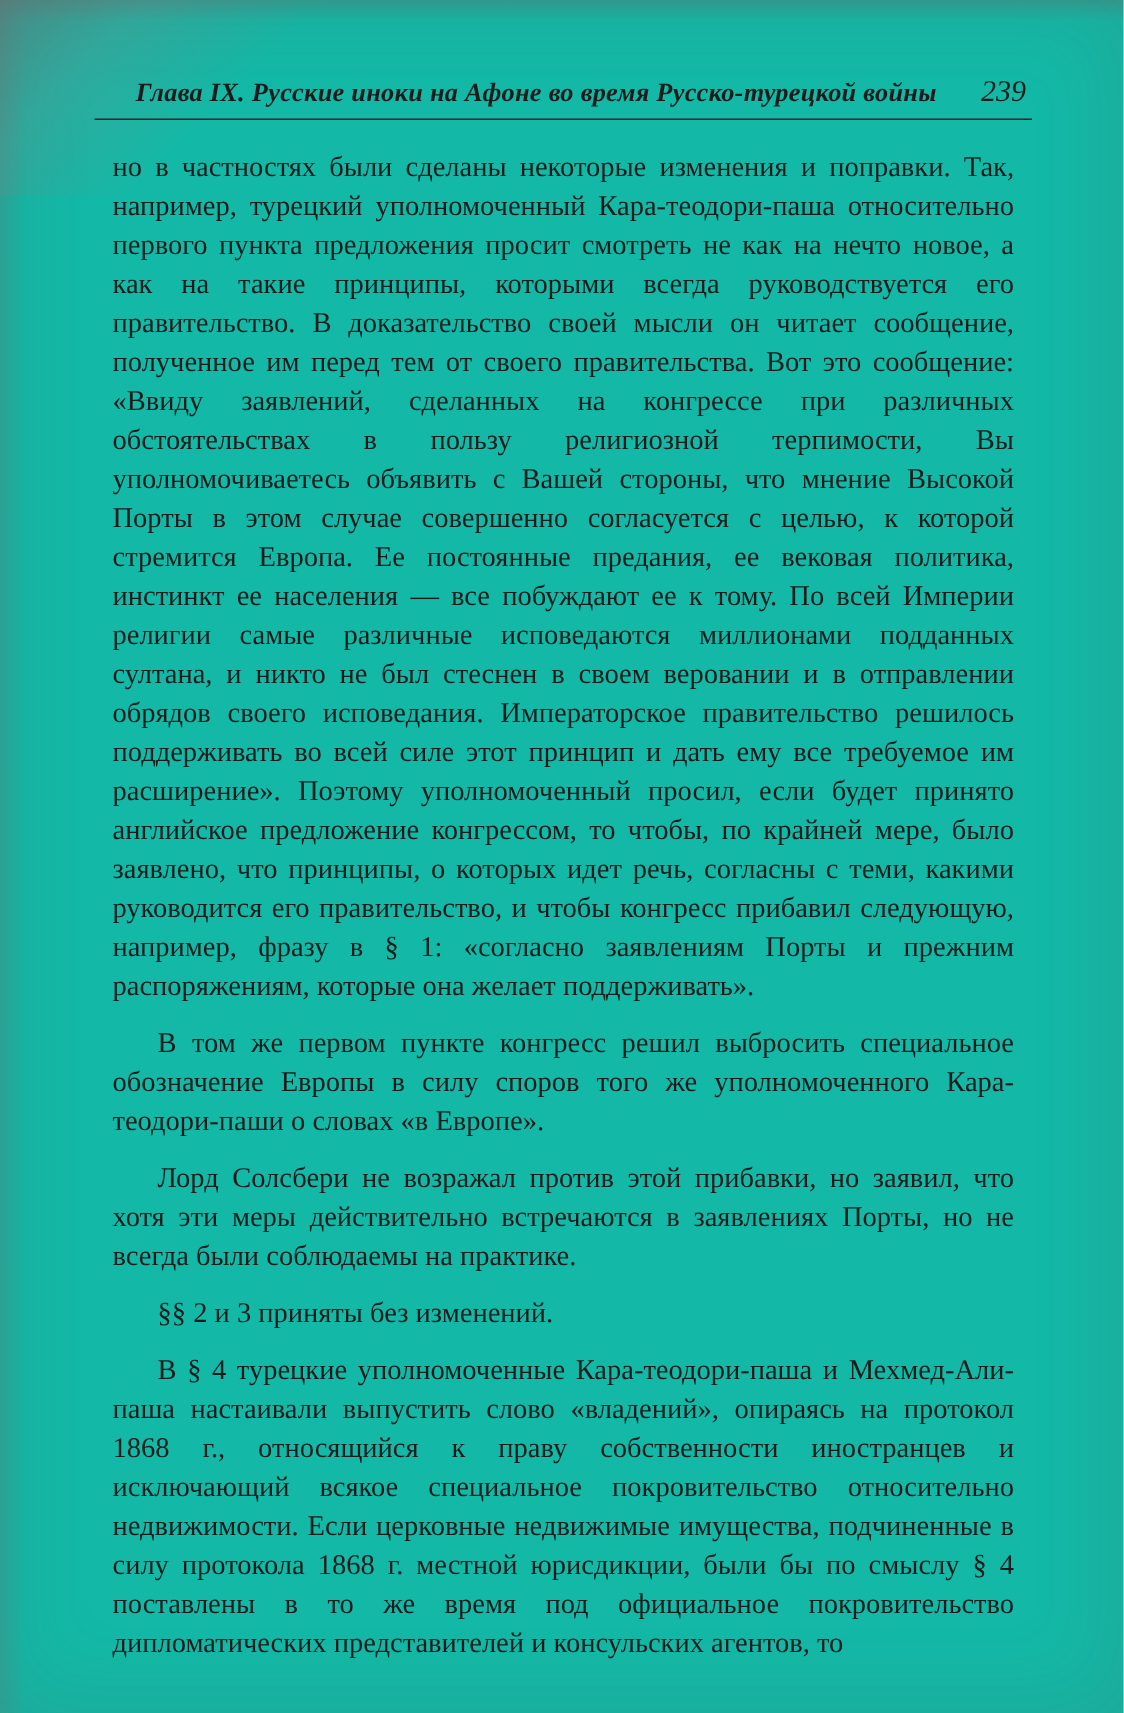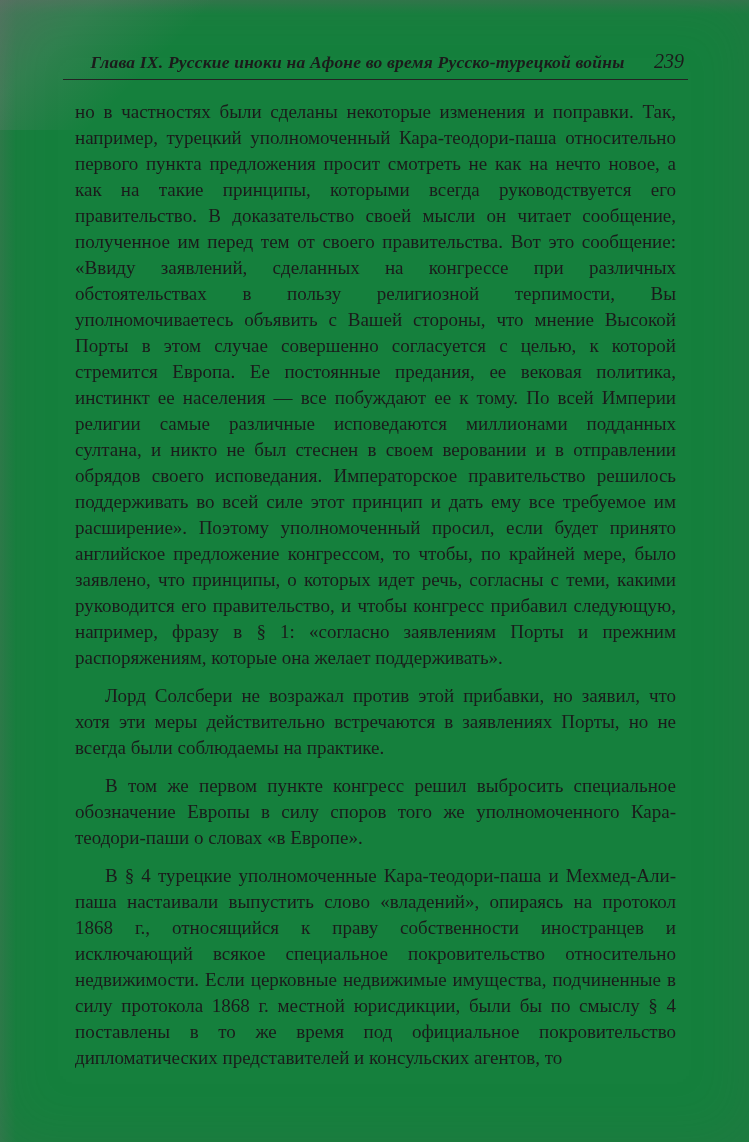--- a/index.html
+++ b/index.html
@@ -5,21 +5,21 @@
   html, body {
     margin: 0;
     padding: 0;
     background: #e9e8e4;
   }
   .scan {
     position: relative;
     width: 749px;
     height: 1142px;
     margin: 0 auto;
-    background: #15803d;
+    background: #14b8a6;
     overflow: hidden;
     box-shadow: inset 0 0 60px rgba(90,90,88,0.18);
     font-family: "Liberation Serif", "DejaVu Serif", serif;
     color: #1b1b1b;
   }
   
   .shade-corner {
     position: absolute;
     top: 0; left: 0;
     width: 220px; height: 130px;
@@ -96,18 +96,19 @@
 
   <div class="page-inner">
     <header class="running-head">
       <span class="head-title">Глава IX. Русские иноки на Афоне во время Русско-турецкой войны</span>
       <span class="head-num">239</span>
     </header>
     <div class="head-rule"></div>
 
     <main class="body-text">
       <p class="para no-indent">но в частностях были сделаны некоторые изменения и поправки. Так, например, турецкий уполномоченный Кара-теодори-паша относительно первого пункта предложения просит смотреть не как на нечто новое, а как на такие принципы, которыми всегда руководствуется его правительство. В доказательство своей мысли он читает сообщение, полученное им перед тем от своего правительства. Вот это сообщение: «Ввиду заявлений, сделанных на конгрессе при различных обстоятельствах в пользу религиозной терпимости, Вы уполномочиваетесь объявить с Вашей стороны, что мнение Высокой Порты в этом случае совершенно согласуется с целью, к которой стремится Европа. Ее постоянные предания, ее вековая политика, инстинкт ее населения — все побуждают ее к тому. По всей Империи религии самые различные исповедаются миллионами подданных султана, и никто не был стеснен в своем веровании и в отправлении обрядов своего исповедания. Императорское правительство решилось поддерживать во всей силе этот принцип и дать ему все требуемое им расширение». Поэтому уполномоченный просил, если будет принято английское предложение конгрессом, то чтобы, по крайней мере, было заявлено, что принципы, о которых идет речь, согласны с теми, какими руководится его правительство, и чтобы конгресс прибавил следующую, например, фразу в § 1: «согласно заявлениям Порты и прежним распоряжениям, которые она желает поддерживать».</p>
+      <p class="para">В том же первом пункте конгресс решил выбросить специальное обозначение Европы в силу споров того же уполномоченного Кара-теодори-паши о словах «в Европе».</p>
       <p class="para">Лорд Солсбери не возражал против этой прибавки, но заявил, что хотя эти меры действительно встречаются в заявлениях Порты, но не всегда были соблюдаемы на практике.</p>
-      <p class="para">В том же первом пункте конгресс решил выбросить специальное обозначение Европы в силу споров того же уполномоченного Кара-теодори-паши о словах «в Европе».</p>
+      <p class="para">§§ 2 и 3 приняты без изменений.</p>
       <p class="para">В § 4 турецкие уполномоченные Кара-теодори-паша и Мехмед-Али-паша настаивали выпустить слово «владений», опираясь на протокол 1868 г., относящийся к праву собственности иностранцев и исключающий всякое специальное покровительство относительно недвижимости. Если церковные недвижимые имущества, подчиненные в силу протокола 1868 г. местной юрисдикции, были бы по смыслу § 4 поставлены в то же время под официальное покровительство дипломатических представителей и консульских агентов, то</p>
     </main>
   </div>
 </div>
 
 </body></html>

